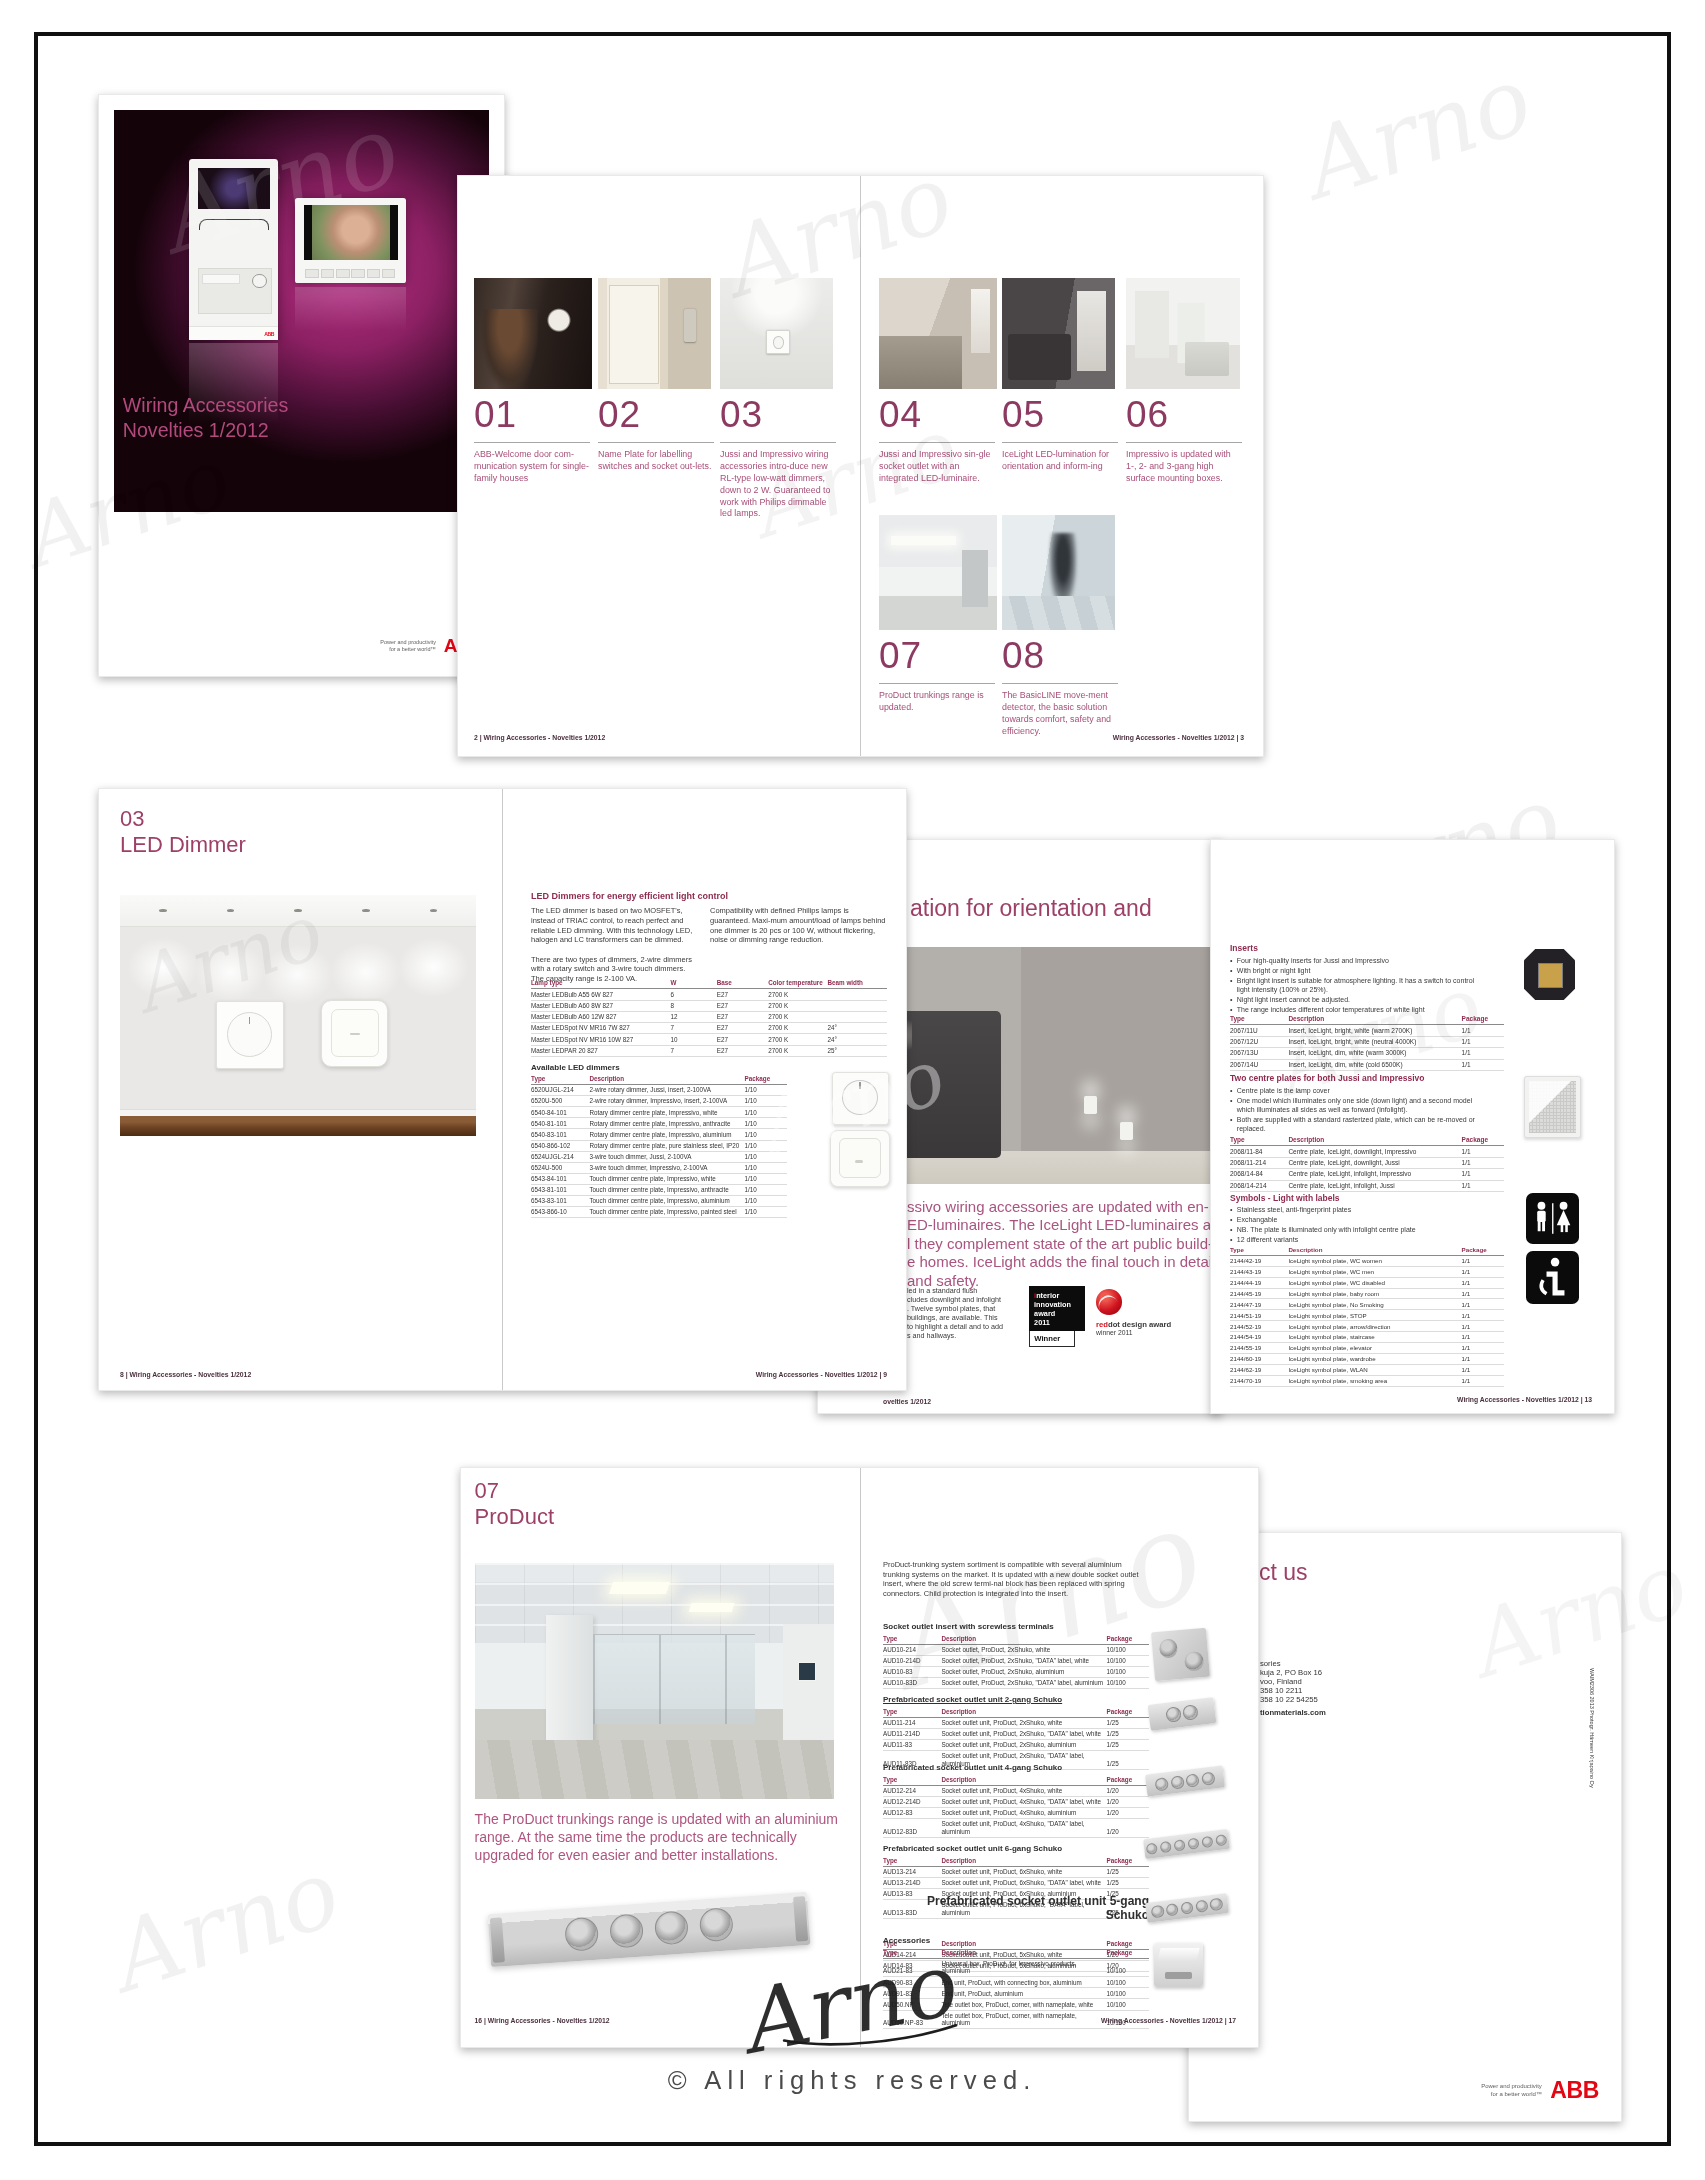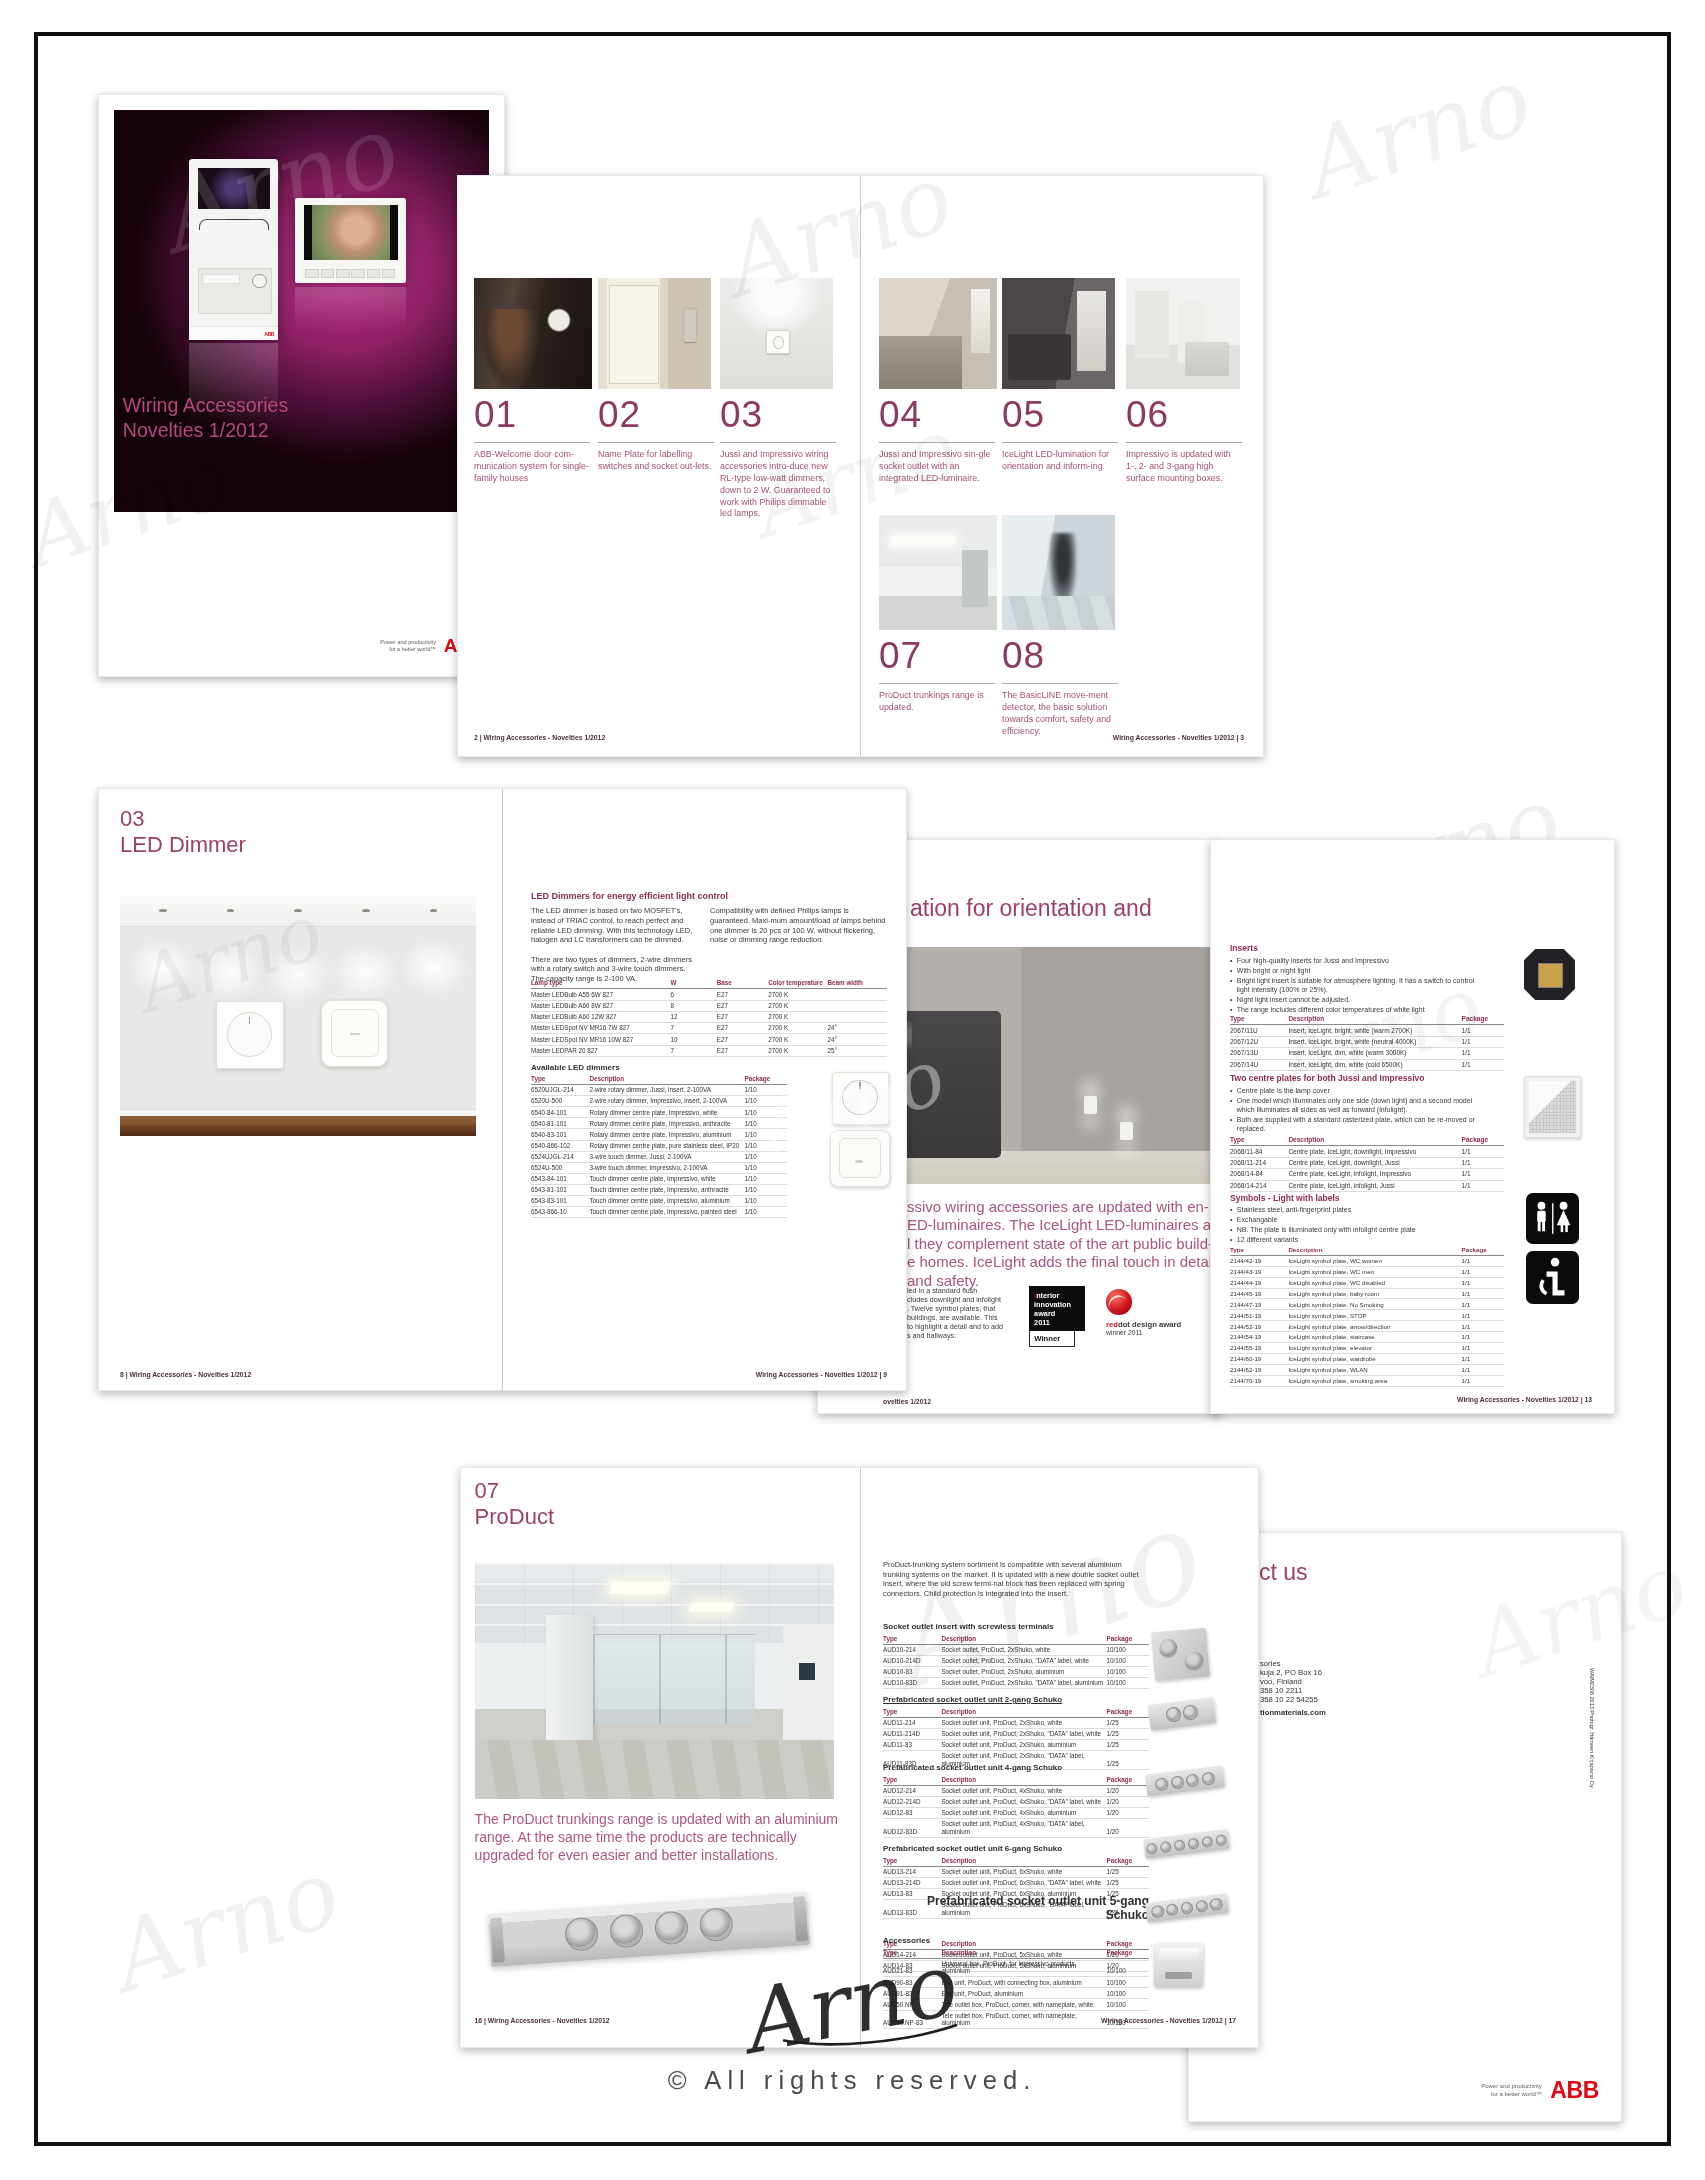--- a/index.html
+++ b/index.html
@@ -251,21 +251,21 @@
       </div>
     <div class="a" style="left:211px;top:446px;">
       <div class="a1-box">
         <div><span class="red">i</span><span>nterior</span></div>
         <div>innovation</div>
         <div>award</div>
         <div>2011</div>
       </div>
       <div class="a1-win">Winner</div>
     </div>
-    <div class="a" style="left:288px;top:449px;">
+    <div class="a" style="left:278px;top:449px;">
       <div class="rd-circle"></div>
       <div class="rd-text"><span class="red">red</span><span>dot design award</span></div>
       <div class="rd-sub">winner 2011</div>
     </div>
     <div class="a foot" style="left:65px;top:558px;">ovelties 1/2012</div>
   </section>
 
   <section class="sheet" style="left:98px;top:788px;width:807px;height:601px;z-index:3;">
     <div class="divider" style="left:403px;"></div>
     <div class="a mauve-h" style="left:21px;top:17px;font-size:22px;line-height:25.6px;">

